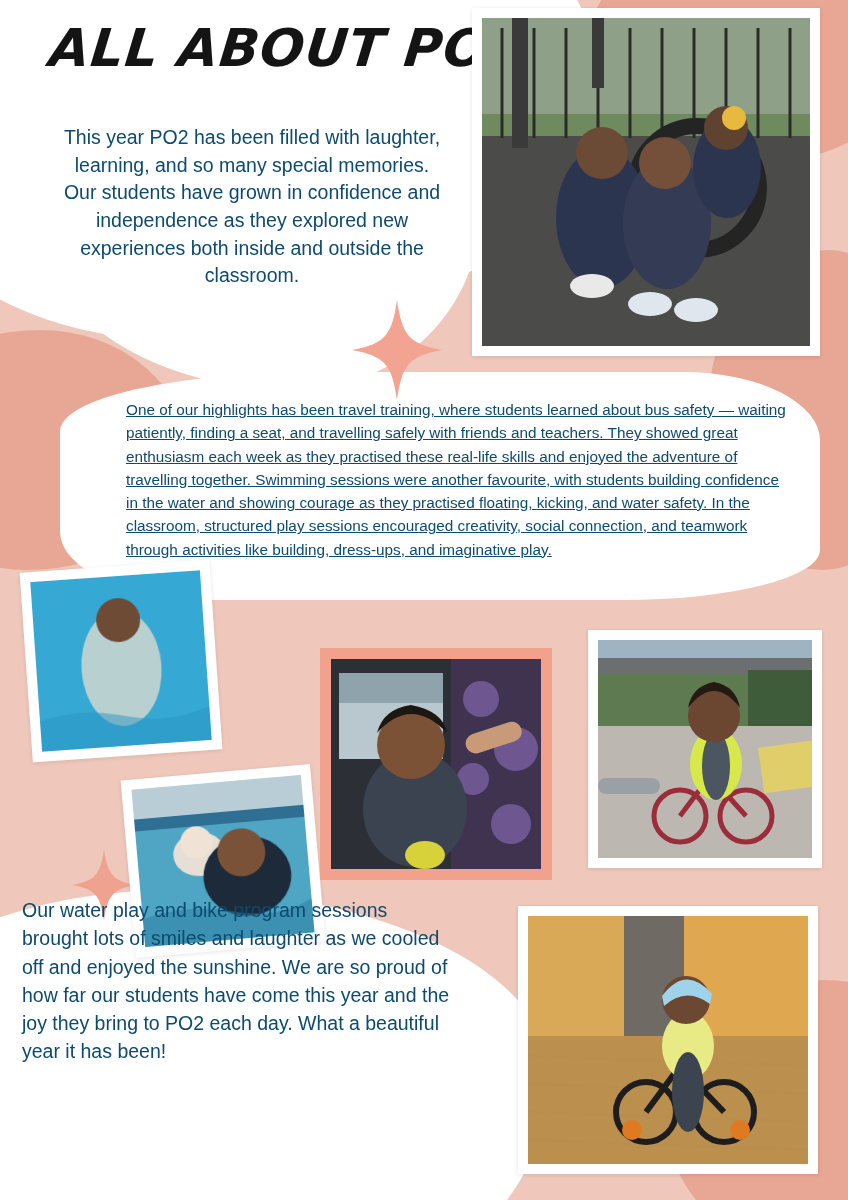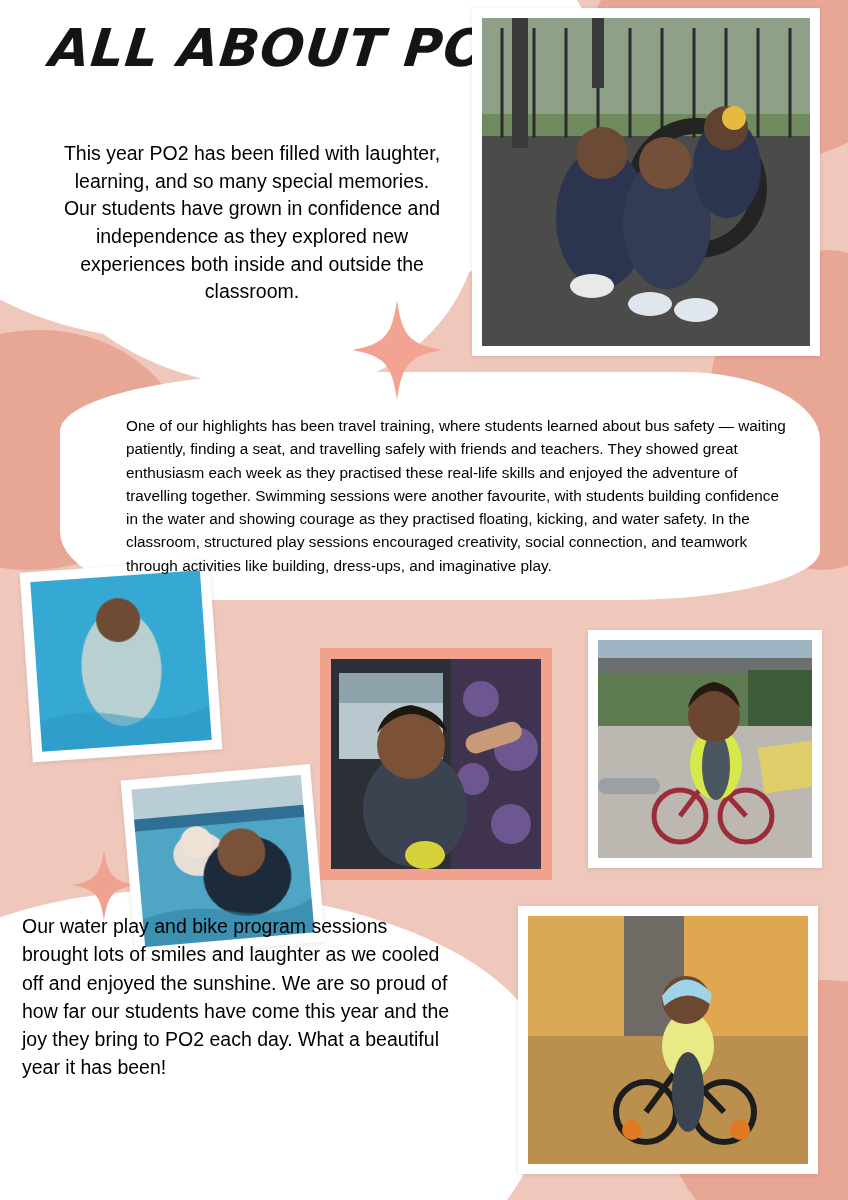--- a/index.html
+++ b/index.html
@@ -130,39 +130,39 @@
     font-style: italic;
     letter-spacing: 1px;
     color: #141414;
     transform: skewX(-6deg);
     white-space: nowrap;
   }
 
   
   .para {
     position: absolute;
-    color: #000000;
+    color: #0c4a6e;
     line-height: 1.42;
-    margin-top: 16px;
   }
   #intro-paragraph {
     left: 62px;
     top: 124px;
     width: 380px;
     text-align: center;
     font-size: 19.5px;
     line-height: 1.42;
   }
   #middle-paragraph {
     left: 126px;
     top: 398px;
     width: 660px;
     font-size: 15.3px;
     line-height: 1.52;
     text-align: left;
+    text-decoration: underline;
   }
   #closing-paragraph {
     left: 22px;
     top: 896px;
     width: 430px;
     font-size: 19.5px;
     line-height: 1.45;
     text-align: left;
   }
 

